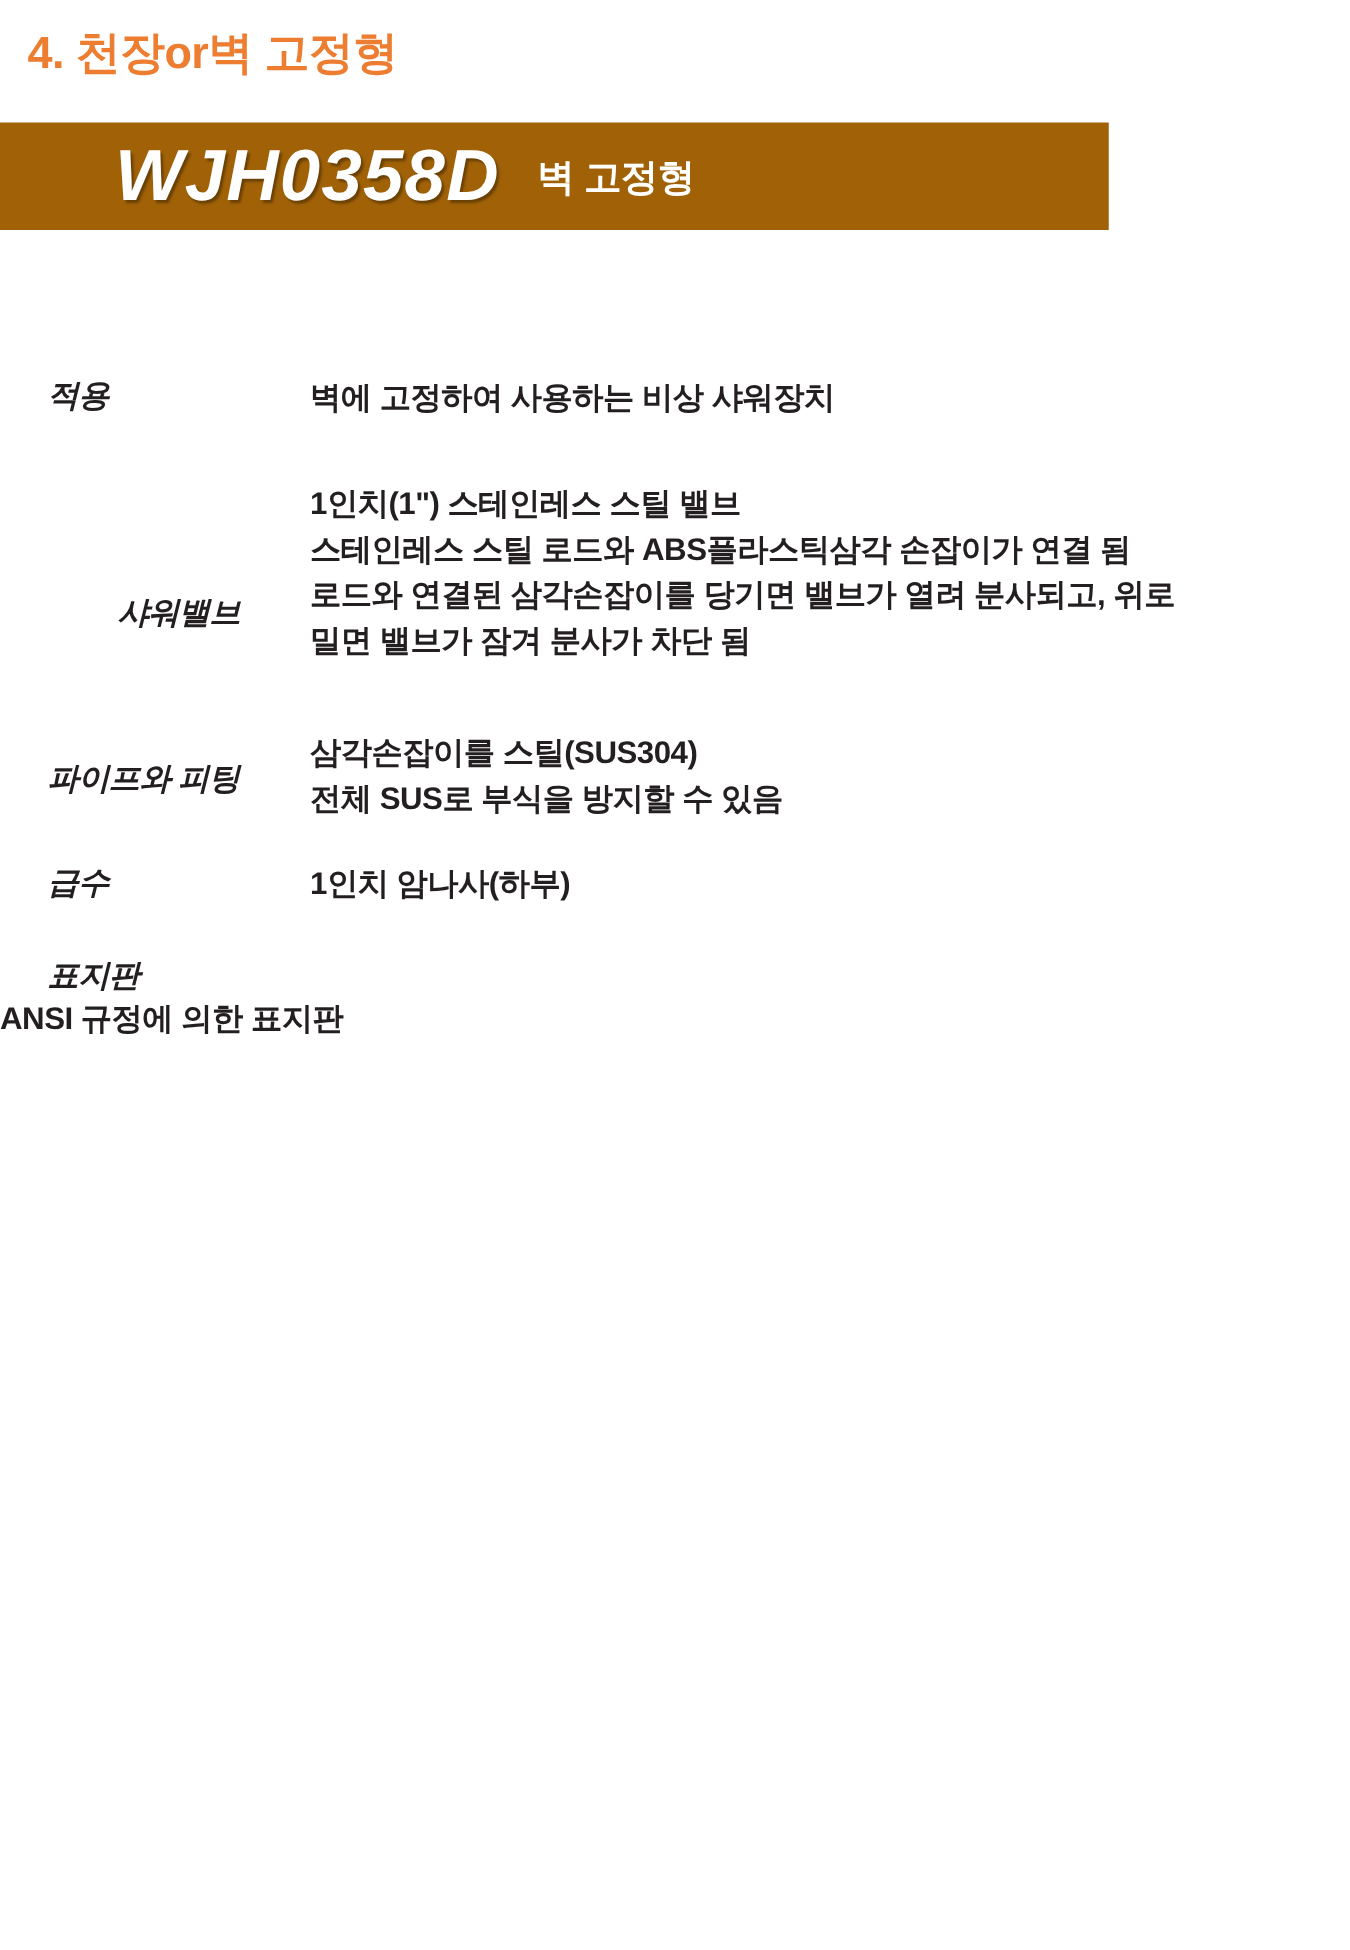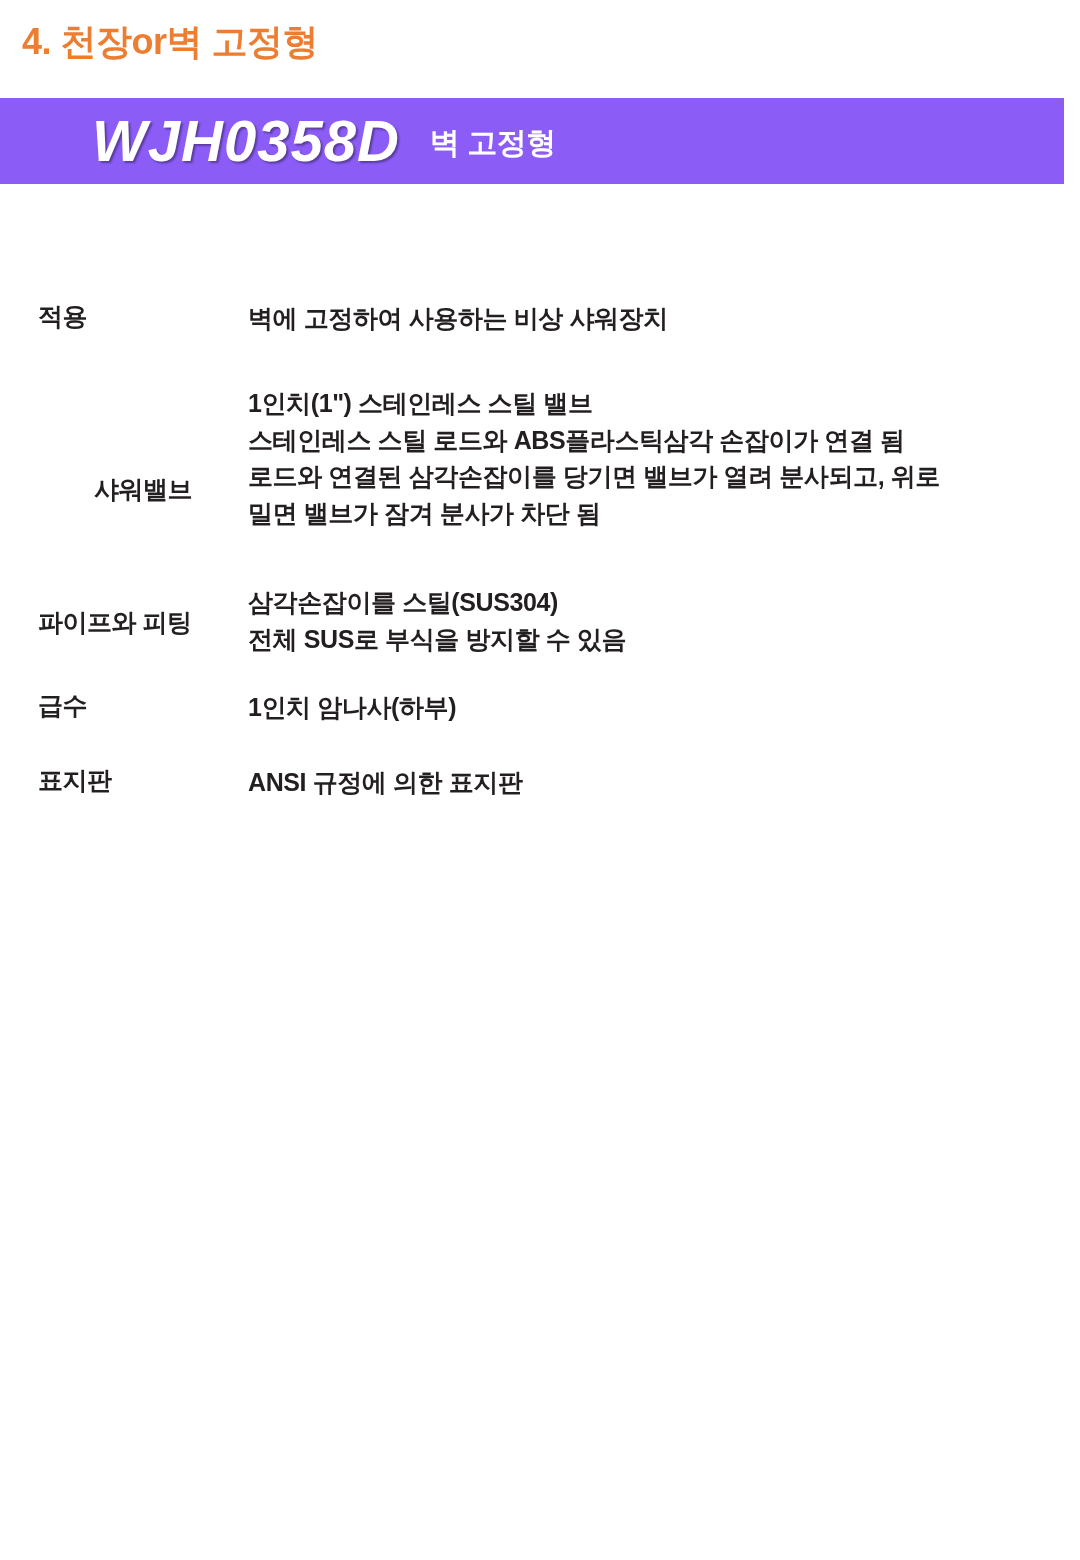--- a/index.html
+++ b/index.html
@@ -33,23 +33,23 @@
     color: #ED7D31;
     letter-spacing: -0.5px;
     white-space: nowrap;
   }
 
   
   .title-banner {
     position: absolute;
     left: 0;
     top: 98px;
-    width: 1064px;
+    width: 887px;
     height: 86px;
-    background: #8b5cf6;
+    background: #a16207;
     display: flex;
     align-items: center;
   }
   .model-code {
     margin-left: 92px;
     font-size: 58px;
     font-weight: bold;
     font-style: italic;
     color: #ffffff;
     letter-spacing: 1px;
@@ -81,39 +81,40 @@
   }
   .spec-label {
     width: 248px;
     padding-left: 38px;
     box-sizing: border-box;
     font-size: 25px;
     font-weight: bold;
     color: #231f20;
     letter-spacing: -0.5px;
     white-space: nowrap;
+    font-style: italic;
   }
   .spec-value {
     flex: 1;
     padding-right: 110px;
     font-size: 25px;
     font-weight: 700;
     color: #231f20;
     letter-spacing: -0.4px;
     line-height: 1.47;
     white-space: pre-line;
   }
 
   
   .row-0 { margin-top: 0px; }
   .row-1 { margin-top: 42px; }
   .row-2 { margin-top: 48px; }
   .row-3 { margin-top: 52px; }
   .row-4 { margin-top: 32px; justify-content: space-between; }
-  .row-5 { margin-top: 38px; }
+  .row-5 { margin-top: 38px; flex-direction: column; }
 
   .row-2 .spec-label { padding-top: 88px; text-align: center; }
   .row-3 .spec-label { padding-top: 22px; }
 </style>
 </head>
 <body>
 
 <div class="page">
 
   <div class="section-heading">4. 천장or벽 고정형</div>

